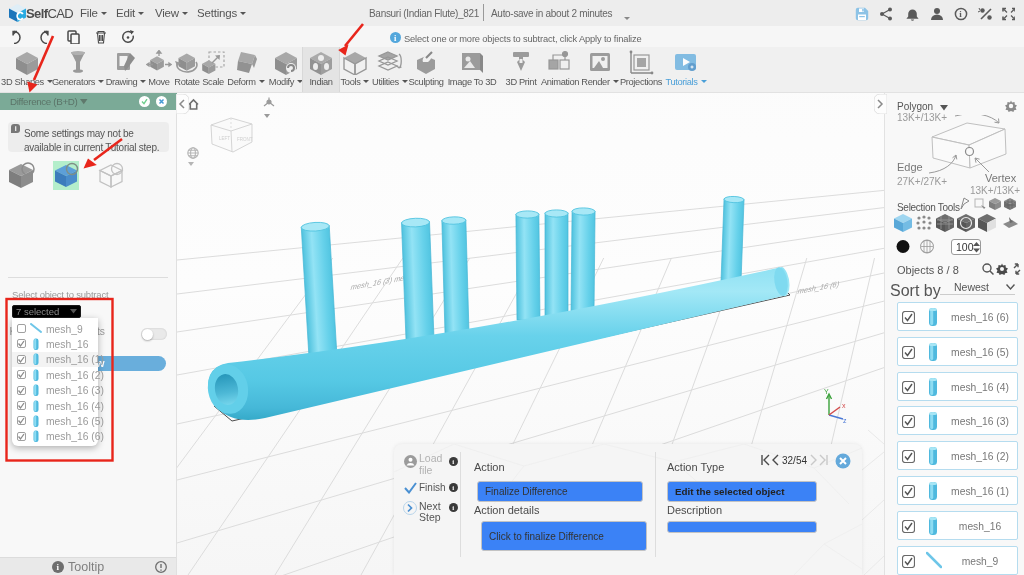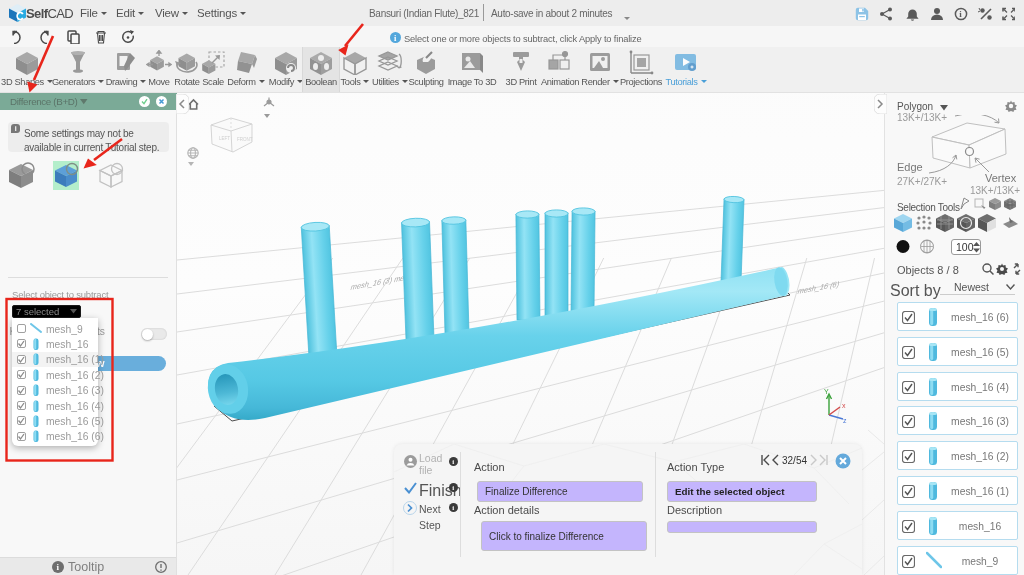--- a/index.html
+++ b/index.html
@@ -14,21 +14,21 @@
 .titem svg{opacity:0.85}
 .titem .lbl{font-size:9.3px;letter-spacing:-0.35px;margin-top:2px;white-space:nowrap}
 .ticon{display:block;margin:0 auto}
 #findtool{left:923px;top:59px;width:93px;height:22px;border:1px solid #ccc;border-radius:11px;background:#fff;font-size:10px;color:#999;text-align:center;line-height:20px}
 #scene{left:0;top:0;width:1024px;height:575px}
 #leftpanel{left:0;top:93px;width:177px;height:482px;background:#f8f8f8;border-right:1px solid #e0e0e0}
 #rightpanel{left:884px;top:93px;width:140px;height:482px;background:#f8f8f8;border-left:1px solid #e2e2e2}
 #tutpanel{left:394px;top:444px;width:468px;height:131px;background:#f5f5f5;border-radius:8px 8px 0 0;box-shadow:0 0 4px rgba(0,0,0,0.08)}
 .ibox{position:absolute;left:8px;width:161px;background:#ededed;border-radius:4px;color:#555;font-size:10px;letter-spacing:-0.25px;line-height:13.8px;padding:5px 2px 4px 16px;white-space:nowrap}
 .iboxi{position:absolute;left:3px;top:2px;width:9px;height:9px;background:#777;border-radius:3px 3px 3px 0;color:#fff;font-size:7px;font-weight:bold;text-align:center;line-height:9px}
-.inp{position:absolute;background:#c4b5fd;border:1px solid #c3c3c3;border-radius:3px;font-size:10px;color:#333;padding-left:7px;display:flex;align-items:center;white-space:nowrap}
+.inp{position:absolute;background:#3b82f6;border:1px solid #c3c3c3;border-radius:3px;font-size:10px;color:#333;padding-left:7px;display:flex;align-items:center;white-space:nowrap}
 .tlabel{position:absolute;font-size:11px;color:#4a4a4a}
 </style></head>
 <body>
 <div id="app">
 
 <svg id="scene" class="abs" width="1024" height="575" viewBox="0 0 1024 575">
 <defs>
 <linearGradient id="tubeg" x1="0" y1="0" x2="0" y2="1">
 <stop offset="0" stop-color="#8fe1f3"></stop>
           <stop offset="0.16" stop-color="#a3e8f6"></stop>
@@ -305,21 +305,21 @@
             <path d="M15 18 a3 3 0 1 1 3 3" stroke="#777" stroke-width="2" fill="none"></path>
           </svg><div class="lbl">Modify<span class="car"></span></div></span></div>
       <div class="abs" style="left:302px;top:0;width:38px;height:45px;background:#e4e4e4;border-left:1px solid #d8d8d8;border-right:1px solid #d8d8d8"></div>
       <div class="titem" style="left:293px;"><span><svg class="ticon" width="26" height="25" viewBox="0 0 26 25">
             <polygon points="13,2 24,8 13,14 2,8" fill="#a0a0a0"></polygon>
             <polygon points="2,8 13,14 13,25 2,19" fill="#848484"></polygon>
             <polygon points="24,8 13,14 13,25 24,19" fill="#929292"></polygon>
             <circle cx="13" cy="8" r="3" fill="#efefef"></circle>
             <ellipse cx="7.5" cy="16.5" rx="2.5" ry="3.5" fill="#efefef"></ellipse>
             <ellipse cx="18.5" cy="16.5" rx="2.5" ry="3.5" fill="#efefef"></ellipse>
-          </svg><div class="lbl">Boolean</div></span></div>
+          </svg><div class="lbl">Indian</div></span></div>
       <div class="titem" style="left:327px;"><span><svg class="ticon" width="26" height="25" viewBox="0 0 26 25">
             <polygon points="13,2 24,8 13,14 2,8" fill="#9c9c9c"></polygon>
             <polygon points="2,8 13,14 13,25 2,19" fill="none" stroke="#888" stroke-width="1.4"></polygon>
             <polygon points="24,8 13,14 13,25 24,19" fill="none" stroke="#888" stroke-width="1.4"></polygon>
           </svg><div class="lbl">Tools<span class="car"></span></div></span></div>
       <div class="titem" style="left:362px;"><span><svg class="ticon" width="26" height="25" viewBox="0 0 26 25">
             <g fill="none" stroke="#888" stroke-width="1.3">
               <polygon points="11,2 20,6 11,10 2,6" fill="#999"></polygon>
               <polygon points="11,7 20,11 11,15 2,11"></polygon>
               <polygon points="11,12 20,16 11,20 2,16"></polygon>
@@ -751,30 +751,30 @@
         <path d="M2.5 10.5 a4.2 3.5 0 0 1 8 0Z" fill="#fff"></path>
       </svg>
 <div class="abs" style="left:25px;top:9px;font-size:10.5px;color:#b2b2b2;line-height:11.5px">Load<br>file</div>
 <svg class="abs" style="left:55px;top:13px" width="9" height="9">
         <circle cx="4.5" cy="4.5" r="4.5" fill="#3a3a3a"></circle>
         <text x="3.2" y="7" font-size="7" fill="#fff" font-weight="bold" font-family="Liberation Serif">i</text>
       </svg>
 <svg class="abs" style="left:10px;top:38px" width="13" height="12">
         <path d="M1 6 l4 4.5 7-9.5" stroke="#4a90d2" stroke-width="2" fill="none"></path>
       </svg>
-<div class="abs" style="left:25px;top:38px;font-size:16px;color:#555">Finish</div>
+<div class="abs" style="left:25px;top:38px;font-size:10px;color:#555">Finish</div>
 <svg class="abs" style="left:55px;top:39px" width="9" height="9">
         <circle cx="4.5" cy="4.5" r="4.5" fill="#3a3a3a"></circle>
         <text x="3.2" y="7" font-size="7" fill="#fff" font-weight="bold" font-family="Liberation Serif">i</text>
       </svg>
 <svg class="abs" style="left:9px;top:57px" width="14" height="14">
         <circle cx="7" cy="7" r="6.5" fill="none" stroke="#b8d4ea" stroke-width="1"></circle>
         <path d="M5 3.5 l3.5 3.5 -3.5 3.5" stroke="#4a90d2" stroke-width="1.7" fill="none"></path>
       </svg>
-<div class="abs" style="left:25px;top:57px;font-size:10.5px;color:#555;line-height:16px">Next<br>Step</div>
+<div class="abs" style="left:25px;top:57px;font-size:10.5px;color:#555;line-height:11px">Next<br>Step</div>
 <svg class="abs" style="left:55px;top:59px" width="9" height="9">
         <circle cx="4.5" cy="4.5" r="4.5" fill="#3a3a3a"></circle>
         <text x="3.2" y="7" font-size="7" fill="#fff" font-weight="bold" font-family="Liberation Serif">i</text>
       </svg>
 <div class="abs" style="left:65.5px;top:8px;width:1px;height:105px;background:#ddd"></div>
 <div class="tlabel" style="left:80px;top:17px">Action</div>
 <div class="inp" style="left:83px;top:37px;width:166px;height:21px">Finalize Difference</div>
 <div class="tlabel" style="left:80px;top:60px">Action details</div>
 <div class="inp" style="left:87px;top:77px;width:166px;height:30px">Click to finalize Difference</div>
 <div class="abs" style="left:261px;top:8px;width:1px;height:105px;background:#ddd"></div>

